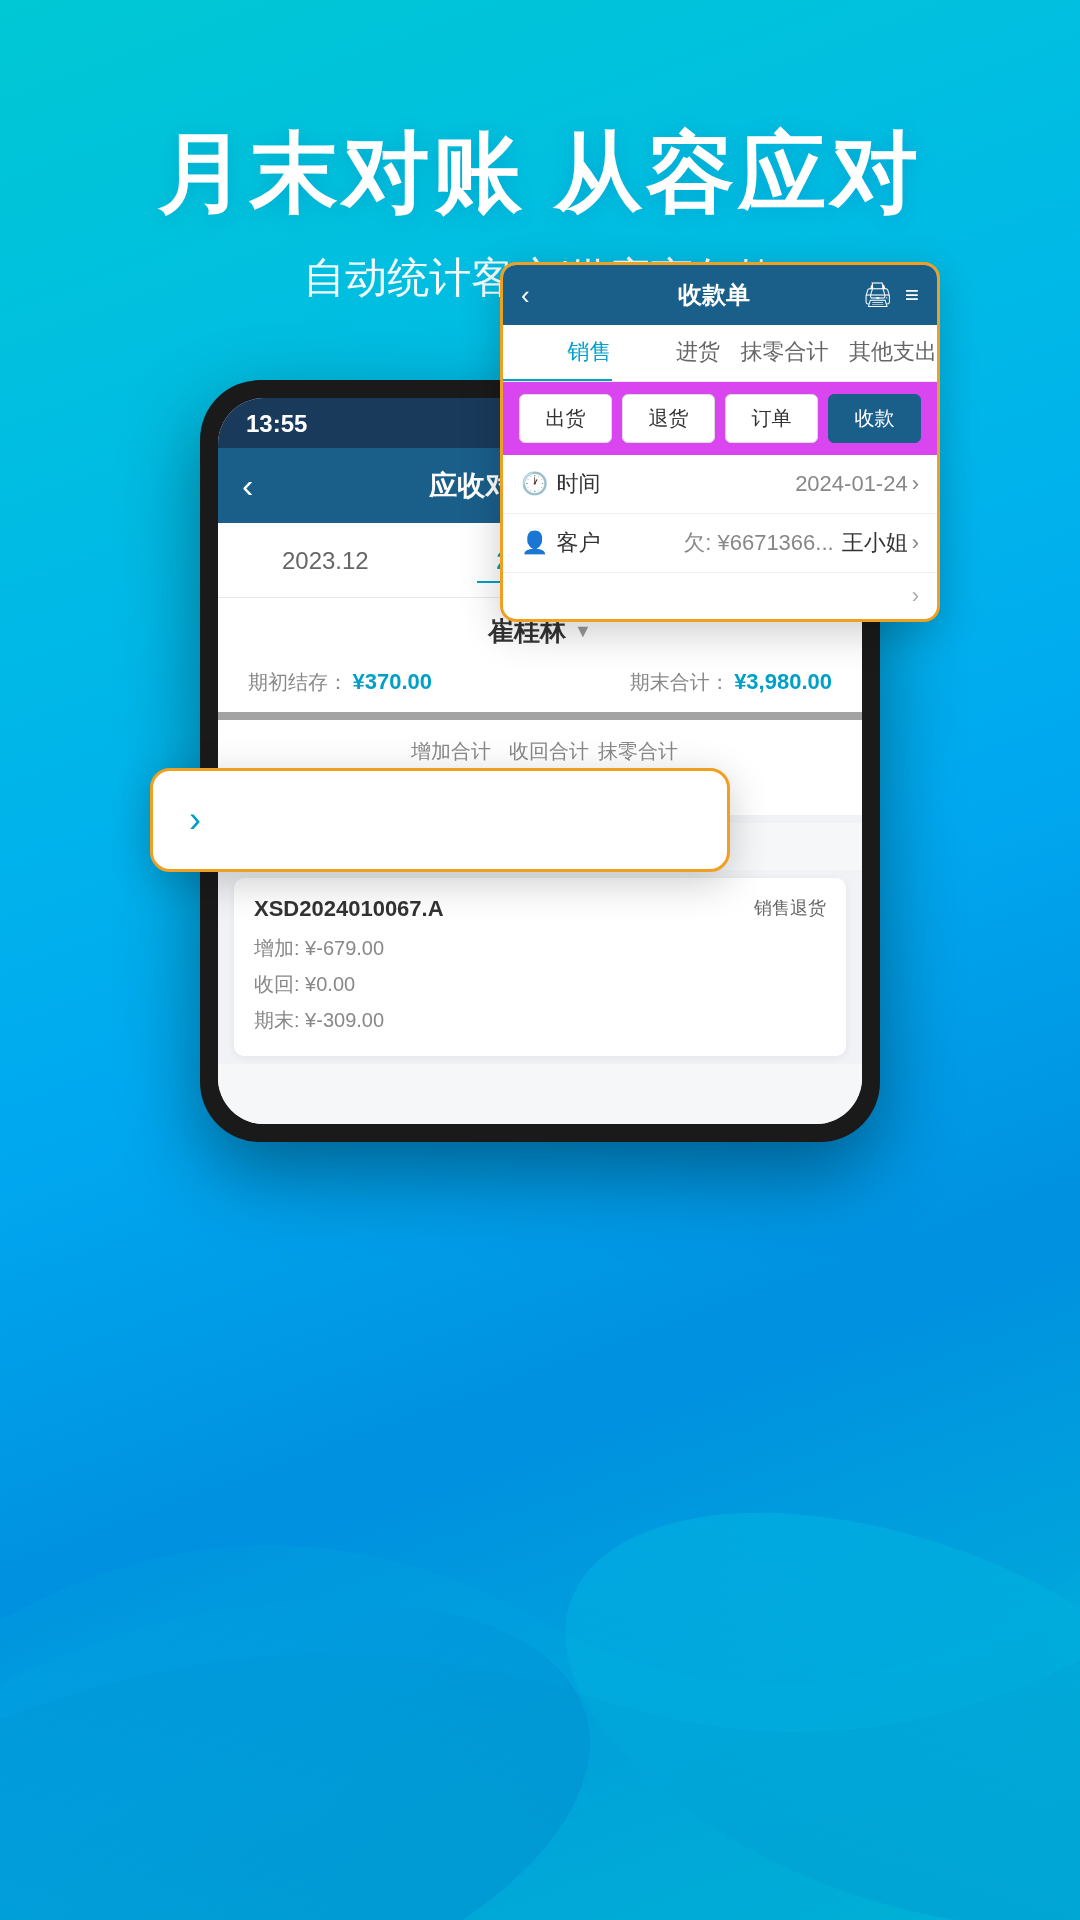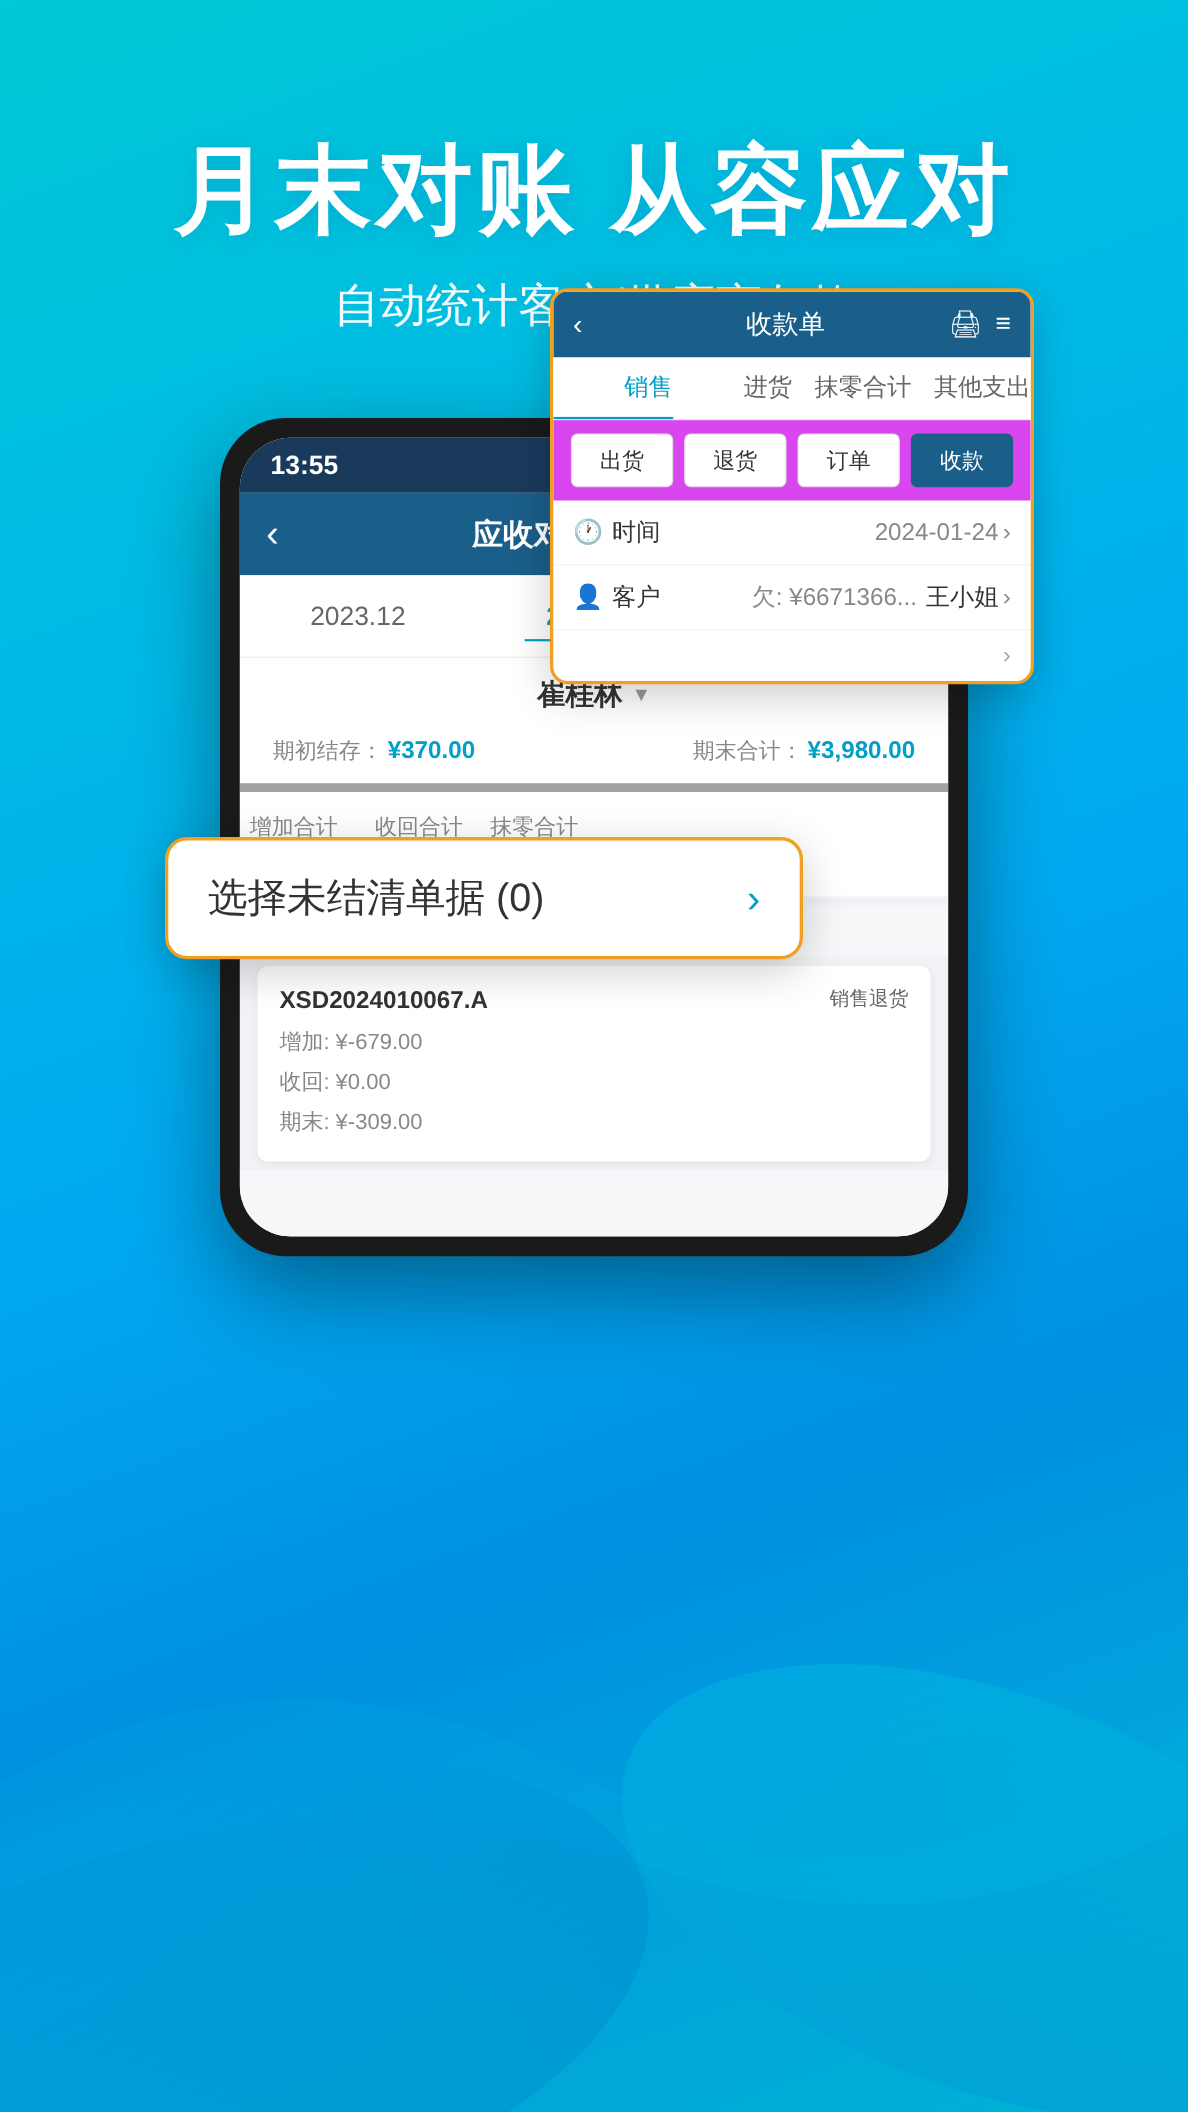--- a/index.html
+++ b/index.html
@@ -173,24 +173,23 @@
     .summary-value {
       font-size: 22px;
       color: #00a0c8;
       font-weight: 600;
     }
 
     
     .stats-row {
       background: white;
       display: flex;
-      justify-content: flex-start;
+      justify-content: center;
       padding: 18px 0;
       border-bottom: 8px solid #f0f2f5;
-      gap: 16px;
     }
 
     .stat-item {
       text-align: center;
     }
 
     .stat-label {
       font-size: 20px;
       color: #888;
       margin-bottom: 6px;
@@ -263,21 +262,21 @@
       background: #1a5f8a;
       display: flex;
       align-items: center;
       justify-content: space-between;
       padding: 14px 18px;
       color: white;
     }
 
     .popup-title {
       font-size: 24px;
-      font-weight: 400;
+      font-weight: 700;
       margin-left: 36px;
     }
 
     .popup-header-icons {
       display: flex;
       gap: 12px;
     }
 
     .popup-tabs {
       display: flex;
@@ -540,17 +539,16 @@
         <span>›</span>
       </div>
     </div>
 
     <div style="display:flex;justify-content:flex-end;padding:10px 18px;">
       <span style="font-size:22px;color:#aaa;">›</span>
     </div>
   </div>
 
   <div class="popup-uncleared">
-    <span class="uncleared-text">选择未结清单据 (0)</span>
     <span class="uncleared-arrow">›</span>
   </div>
 
 </div>
 
 </body></html>

